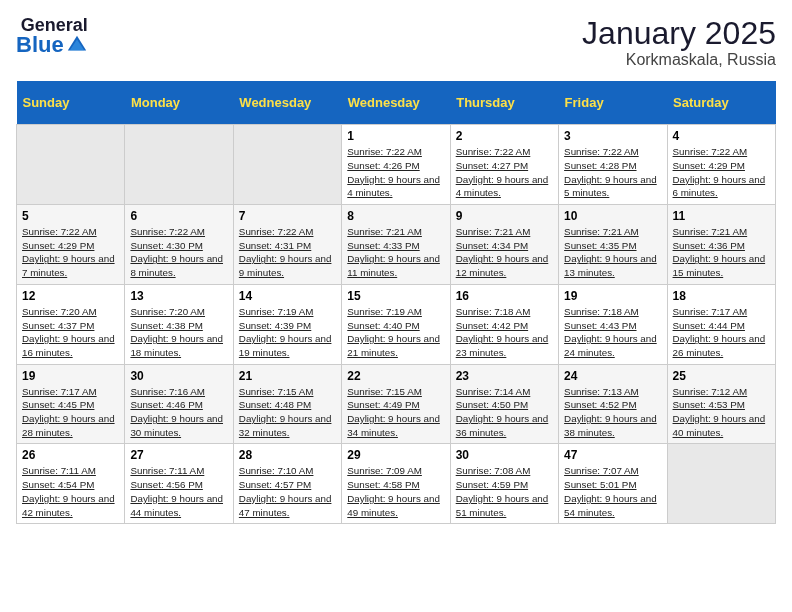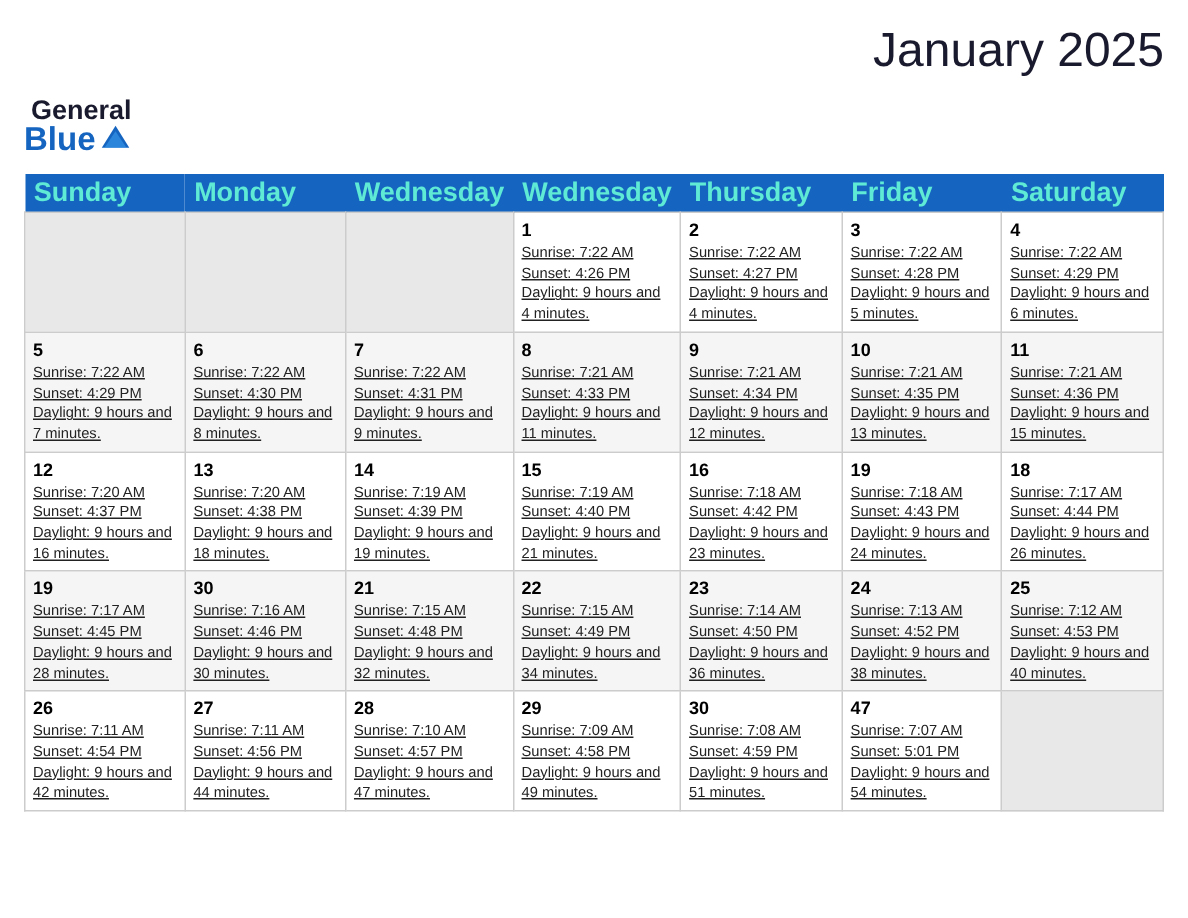--- a/index.html
+++ b/index.html
@@ -19,21 +19,20 @@
     .logo {
       display: flex;
       align-items: center;
       gap: 4px;
     }
     .logo-text-general {
       font-size: 18px;
       font-weight: bold;
       color: #1a1a2e;
       line-height: 1;
-      margin-top: 48px;
     }
     .logo-text-blue {
       font-size: 22px;
       font-weight: bold;
       color: #1565c0;
       line-height: 1;
     }
     .logo-icon {
       width: 22px;
       height: 22px;
@@ -53,24 +52,24 @@
       color: #444;
       font-weight: normal;
     }
     table {
       width: 100%;
       border-collapse: collapse;
       font-size: 10.5px;
     }
     thead tr th {
       background-color: #1565c0;
-      color: #5eead4;
+      color: #fde047;
       text-align: left;
-      padding: 2px 6px;
-      font-size: 18px;
+      padding: 14px 6px;
+      font-size: 13px;
       font-weight: 600;
     }
     tbody tr td {
       border: 1px solid #ccc;
       vertical-align: top;
       padding: 4px 5px;
       width: calc(100% / 7);
       min-height: 70px;
     }
     tbody tr:nth-child(odd) td {
@@ -106,20 +105,21 @@
         <span class="logo-text-blue">Blue</span>
         <svg class="logo-icon" viewBox="0 0 24 24" xmlns="http://www.w3.org/2000/svg">
           <polygon points="12,2 22,18 2,18" fill="#1565c0"></polygon>
           <polygon points="12,6 20,18 4,18" fill="#42a5f5" opacity="0.5"></polygon>
         </svg>
       </div>
     </div>
   </div>
   <div class="title-block">
     <div class="calendar-title">January 2025</div>
+    <div class="calendar-subtitle">Korkmaskala, Russia</div>
   </div>
 </div>
 
 <table>
   <thead>
     <tr>
     <th>Sunday</th>
         <th>Monday</th>
         <th>Wednesday</th>
         <th>Wednesday</th>

